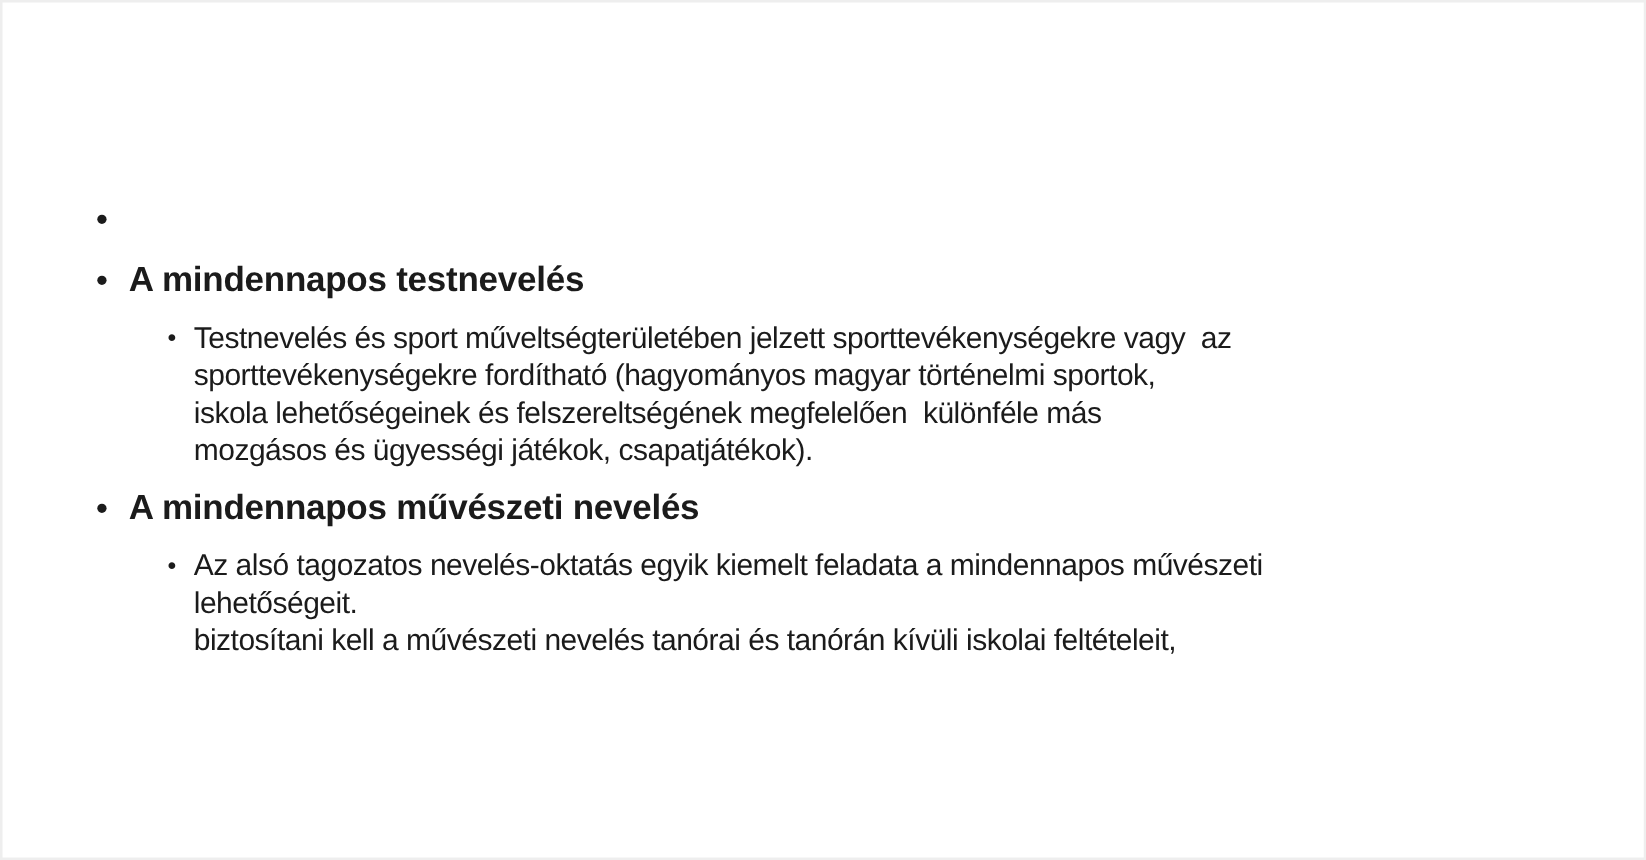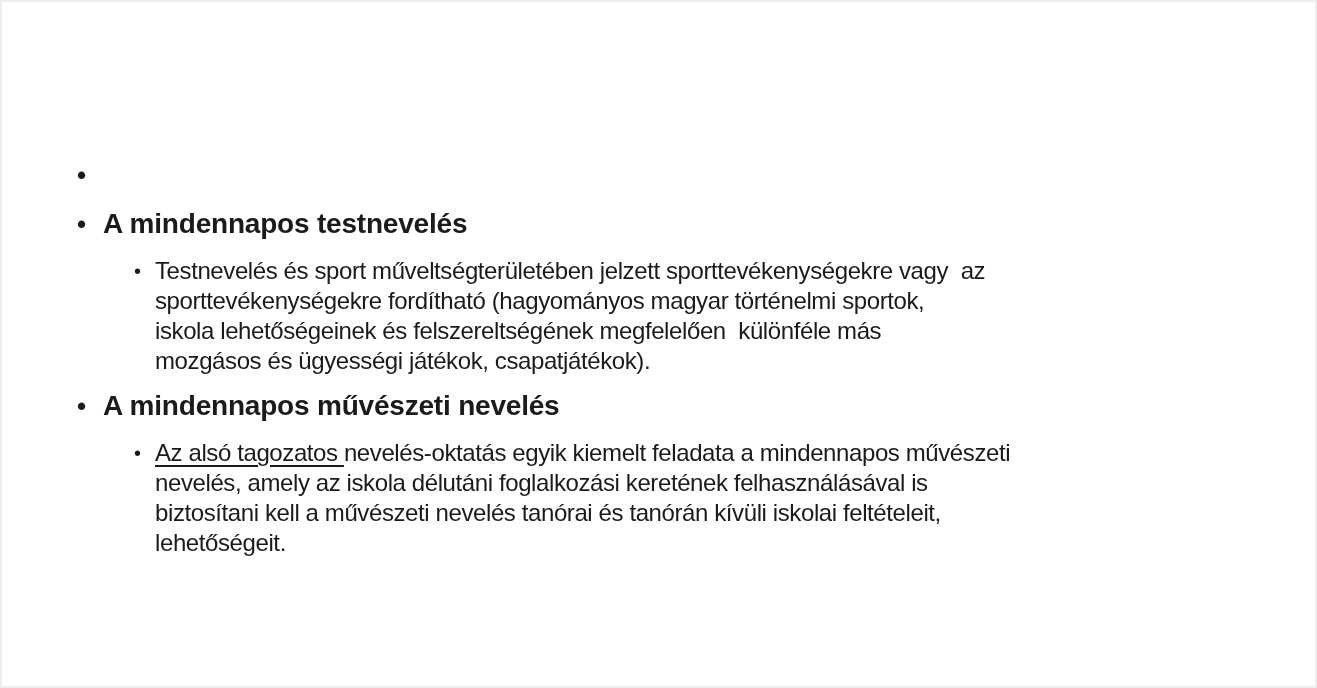--- a/index.html
+++ b/index.html
@@ -44,21 +44,20 @@
     letter-spacing: -0.4px;
   }
   .b-l2 .dot {
     flex: 0 0 21px;
     font-size: 20px;
     line-height: 30px;
   }
   .plines { flex: 1 1 auto; }
   .pline { white-space: pre-wrap; }
   .u-lead {
-    text-decoration: underline;
     text-decoration-thickness: 2px;
     text-underline-offset: 4px;
   }
 </style>
 </head>
 <body>
 
 <div class="slide">
   <div class="content">
 
@@ -83,20 +82,19 @@
 
     <div class="b-l1">
       <span class="dot">•</span>
       <span>A mindennapos művészeti nevelés</span>
     </div>
 
     <div class="b-l2">
       <span class="dot">•</span>
       <div class="plines">
         <div class="pline"><span class="u-lead">Az alsó tagozatos </span><span>nevelés-oktatás egyik kiemelt feladata a mindennapos művészeti</span></div>
-        <div class="pline">nevelés, amely az iskola délutáni foglalkozási keretének felhasználásával is</div>
+        <div class="pline">lehetőségeit.</div>
         <div class="pline">biztosítani kell a művészeti nevelés tanórai és tanórán kívüli iskolai feltételeit,</div>
-        <div class="pline">lehetőségeit.</div>
       </div>
     </div>
 
   </div>
 </div>
 
 </body></html>

